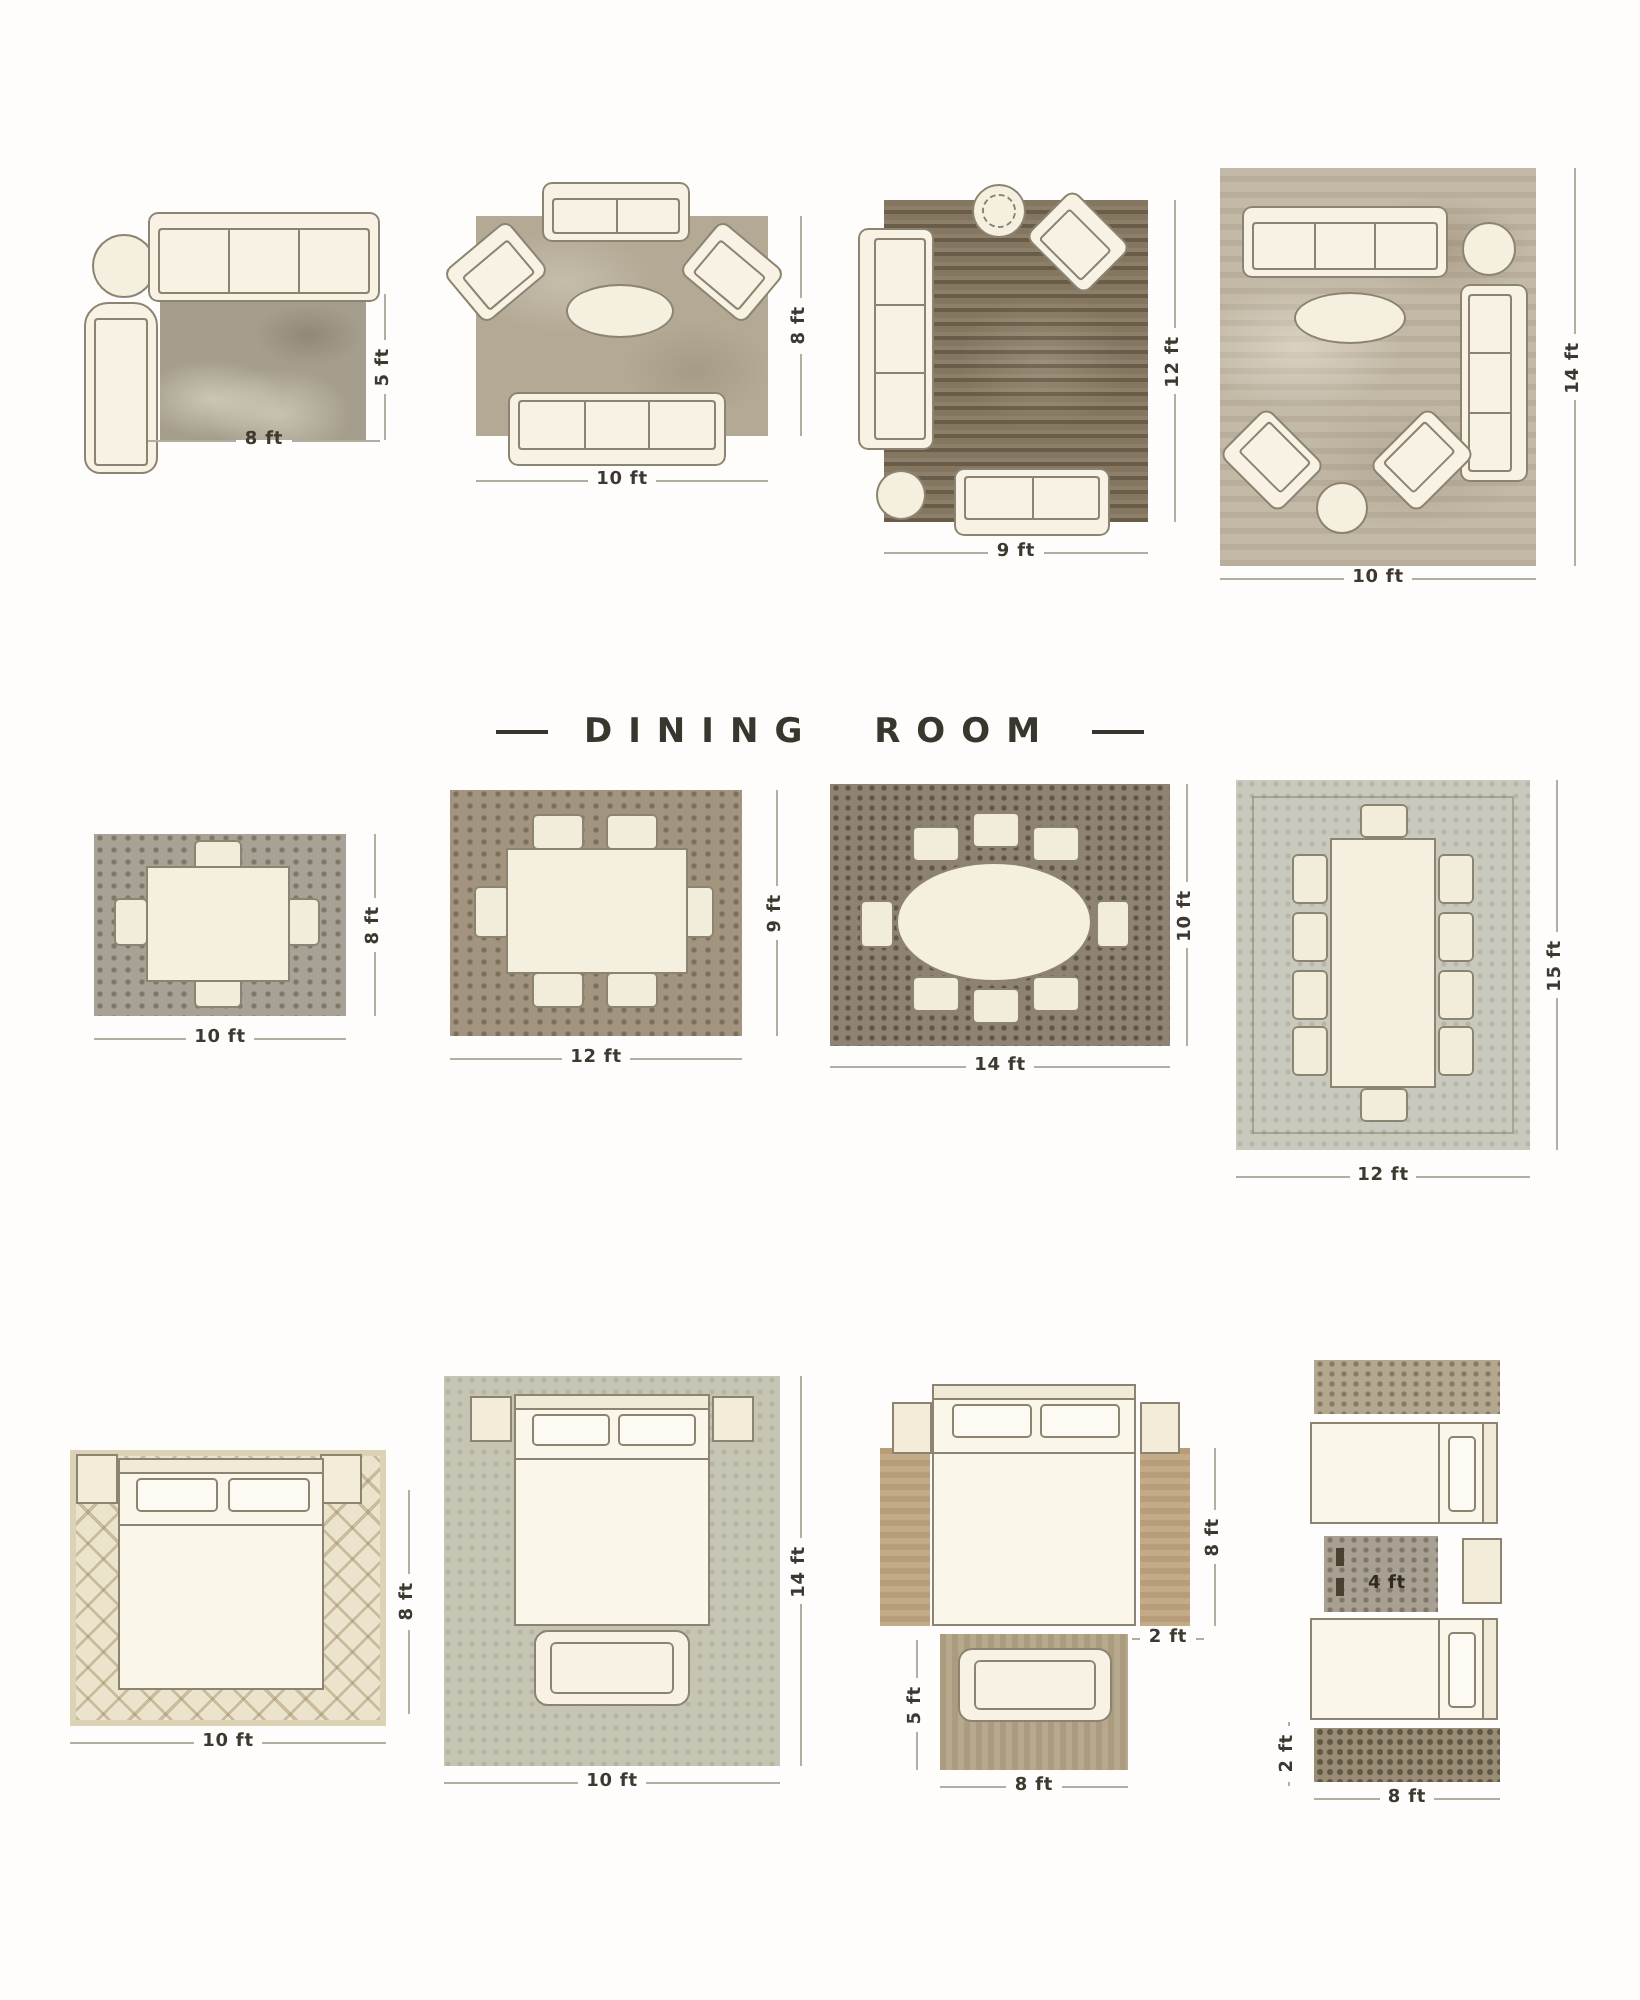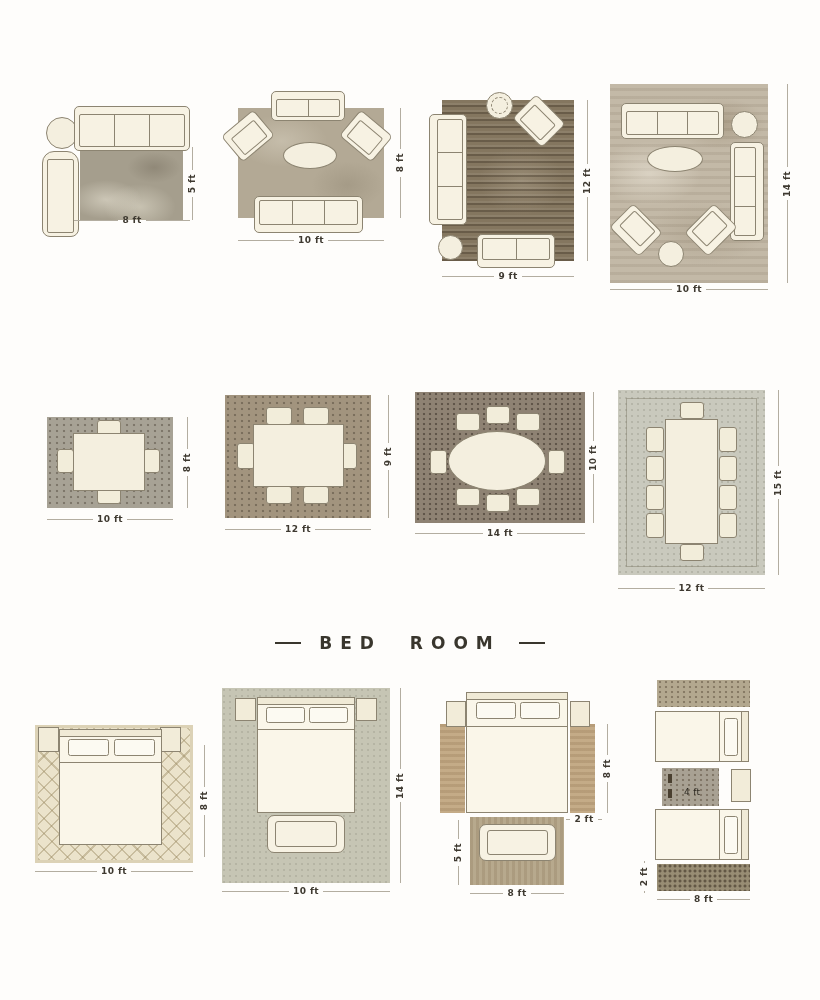--- a/index.html
+++ b/index.html
@@ -107,31 +107,31 @@
 
   
   .dimh{position:absolute;display:flex;align-items:center;color:#3e3930;font-size:9px;
         font-weight:bold;letter-spacing:.4px;z-index:5;}
   .dimh i{flex:1;height:1px;background:#b3ada0;}
   .dimh .lab{margin:0 4px;white-space:nowrap;}
   .dimv{position:absolute;display:flex;flex-direction:column;align-items:center;color:#3e3930;
         font-size:9px;font-weight:bold;letter-spacing:.4px;width:12px;z-index:5;}
   .dimv i{flex:1;width:1px;background:#b3ada0;}
   .dimv .lab{writing-mode:vertical-rl;transform:rotate(180deg);margin:4px 0;white-space:nowrap;}
-  .ruglab{position:absolute;font-size:9px;font-weight:normal;color:#2e2a22;z-index:5;letter-spacing:.3px;}
+  .ruglab{position:absolute;font-size:9px;font-weight:bold;color:#2e2a22;z-index:5;letter-spacing:.3px;}
   .mark{position:absolute;background:#4a4030;z-index:4;}
 </style>
 </head>
 <body>
 
 <div class="canvas">
 
-  <div class="sec-title" style="top:633px;">
+  <div class="sec-title" style="top:356px;">
     <span class="dash"></span>
-    <span class="word">BED ROOM</span>
+    <span class="word">DINING ROOM</span>
     <span class="dash"></span>
   </div>
 
   <div>
     <div class="rug rug-mottle1" style="left:80px;top:147px;width:103px;height:73px;"></div>
     <div class="roundt" style="left:46px;top:117px;width:32px;height:32px;"></div>
     <div class="sofa back-top" style="left:74px;top:106px;width:116px;height:45px;">
       <div class="seat">
           <span class="cush"></span>
           <span class="cush"></span>

